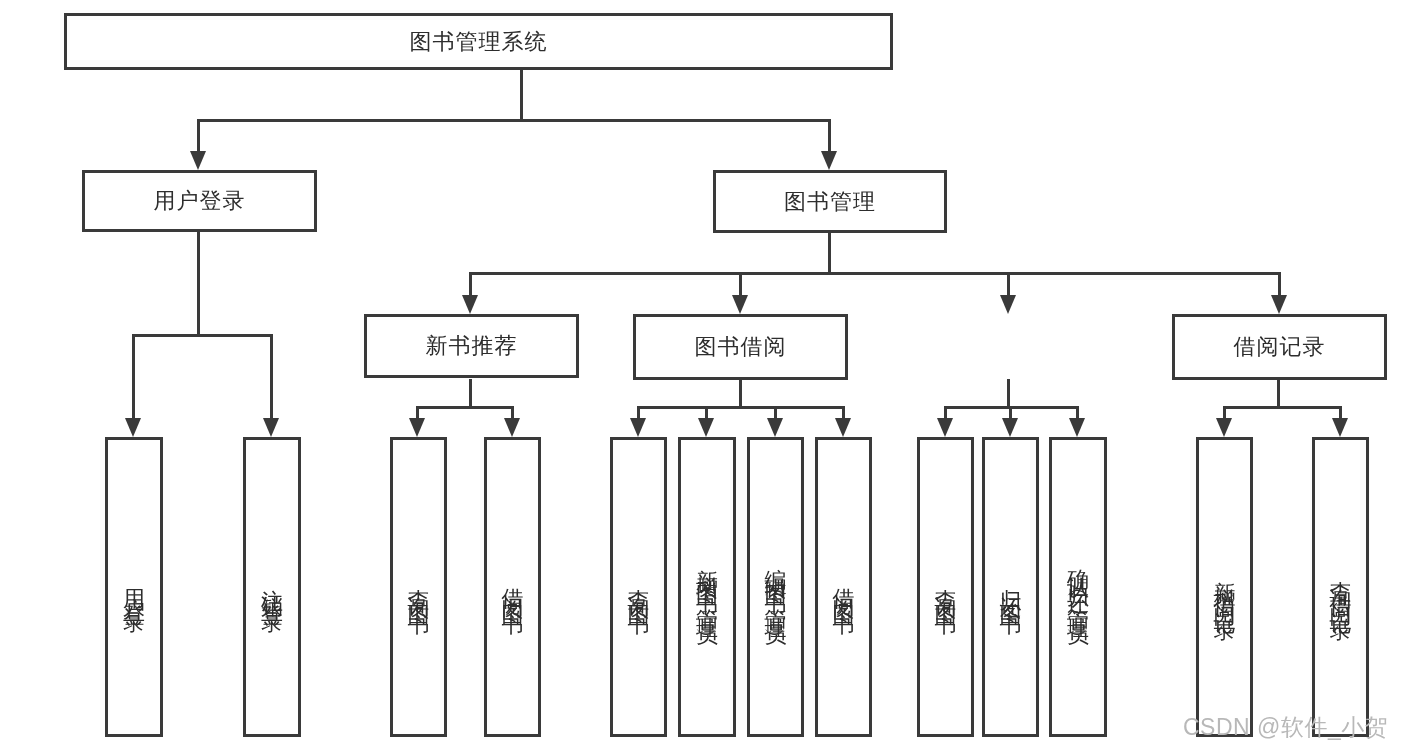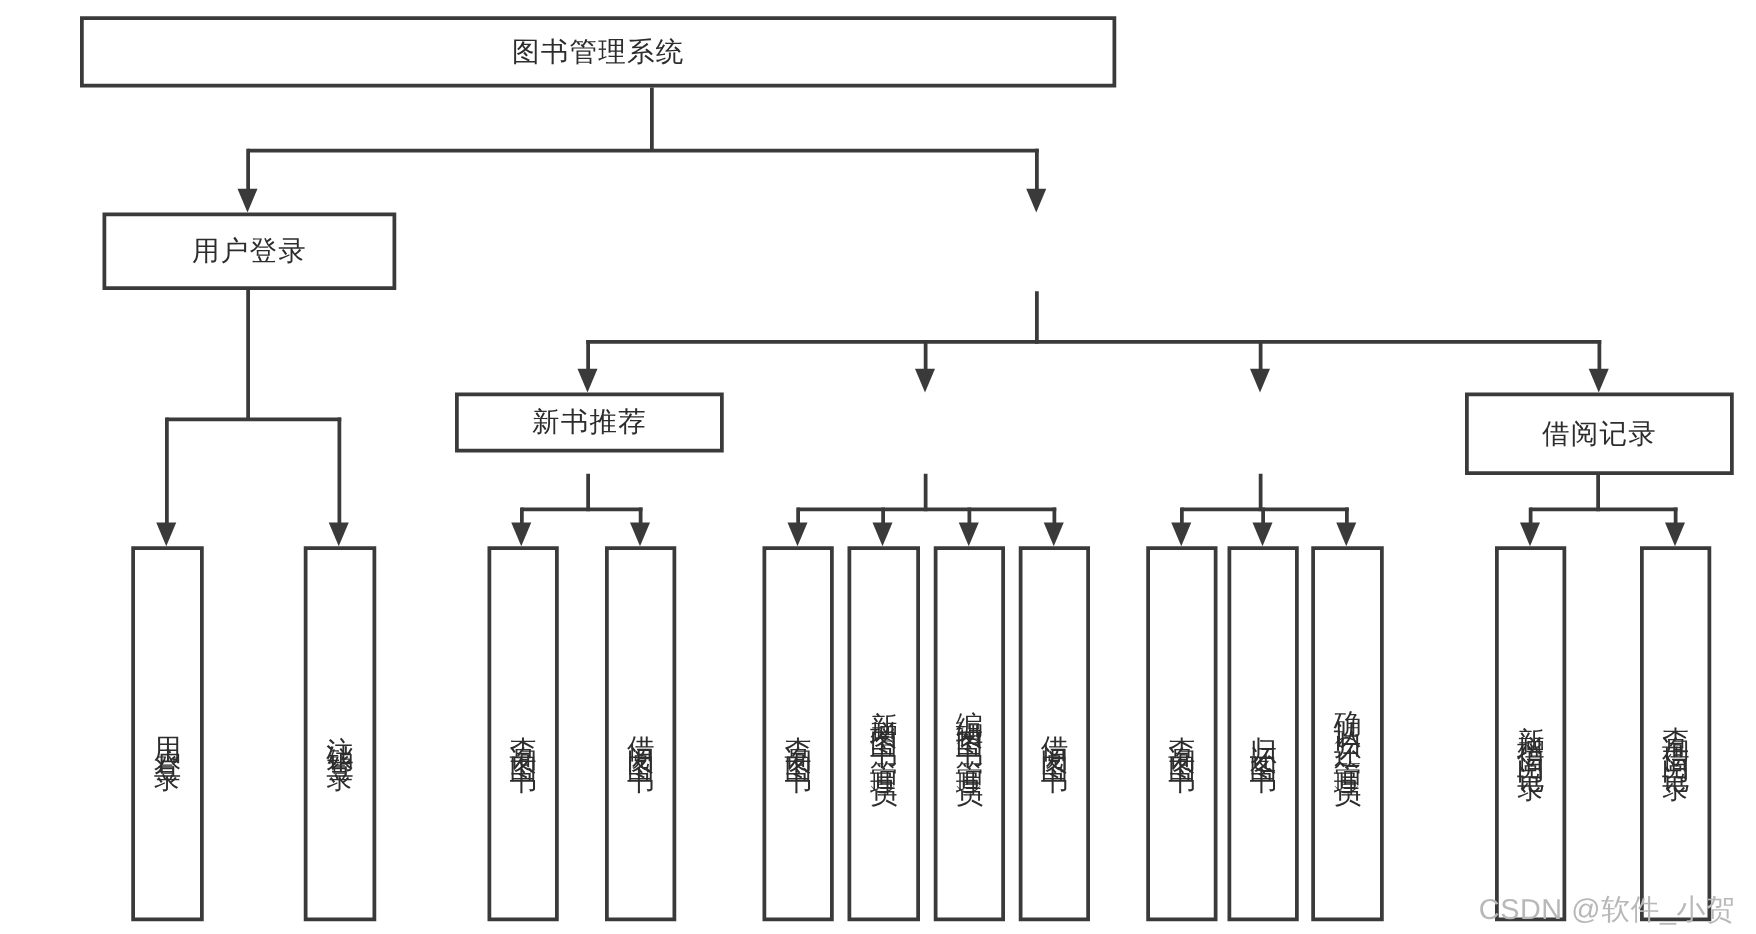--- a/index.html
+++ b/index.html
@@ -36,40 +36,42 @@
   <div class="node" style="left:20px; top:13px; width:829px; height:57px;margin-left:44px;">图书管理系统</div>
 
   <div class="vline" style="left:520px; top:70px; height:51px;"></div>
   <div class="hline" style="left:198px; top:119px; width:633px;"></div>
   <div class="vline" style="left:197px; top:119px; height:33px;"></div>
   <div class="arrow" style="left:190px; top:151px;"></div>
   <div class="vline" style="left:828px; top:119px; height:33px;"></div>
   <div class="arrow" style="left:821px; top:151px;"></div>
 
   <div class="node" style="left:82px; top:170px; width:235px; height:62px;">用户登录</div>
+  <div class="node" style="left:713px; top:170px; width:234px; height:63px;">图书管理</div>
 
   <div class="vline" style="left:197px; top:230px; height:106px;"></div>
   <div class="hline" style="left:133px; top:334px; width:140px;"></div>
   <div class="vline" style="left:132px; top:334px; height:85px;"></div>
   <div class="arrow" style="left:125px; top:418px;"></div>
   <div class="vline" style="left:270px; top:334px; height:85px;"></div>
   <div class="arrow" style="left:263px; top:418px;"></div>
 
   <div class="vline" style="left:828px; top:233px; height:42px;"></div>
   <div class="hline" style="left:469px; top:272px; width:812px;"></div>
   <div class="vline" style="left:469px; top:272px; height:24px;"></div>
   <div class="arrow" style="left:462px; top:295px;"></div>
   <div class="vline" style="left:739px; top:272px; height:24px;"></div>
   <div class="arrow" style="left:732px; top:295px;"></div>
   <div class="vline" style="left:1007px; top:272px; height:24px;"></div>
   <div class="arrow" style="left:1000px; top:295px;"></div>
   <div class="vline" style="left:1278px; top:272px; height:24px;"></div>
   <div class="arrow" style="left:1271px; top:295px;"></div>
 
-  <div class="node" style="left:364px; top:314px; width:215px; height:48px;">新书推荐</div>
+  <div class="node" style="left:364px; top:314px; width:215px; height:64px;">新书推荐</div>
+  <div class="node" style="left:633px; top:314px; width:215px; height:66px;">图书借阅</div>
   <div class="node" style="left:1172px; top:314px; width:215px; height:66px;">借阅记录</div>
 
   <div class="vline" style="left:469px; top:379px; height:30px;"></div>
   <div class="hline" style="left:417px; top:406px; width:97px;"></div>
   <div class="vline" style="left:416px; top:406px; height:13px;"></div>
   <div class="arrow" style="left:409px; top:418px;"></div>
   <div class="vline" style="left:511px; top:406px; height:13px;"></div>
   <div class="arrow" style="left:504px; top:418px;"></div>
 
   <div class="vline" style="left:739px; top:379px; height:30px;"></div>

